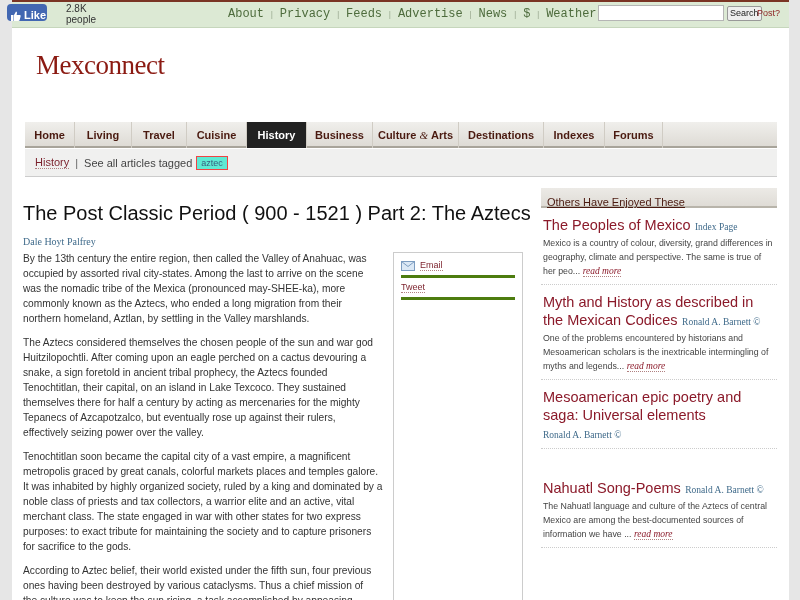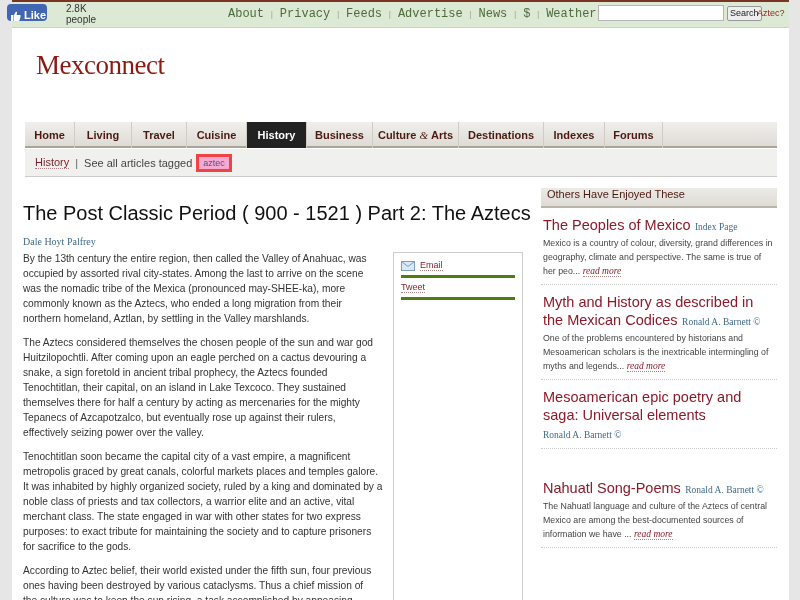--- a/index.html
+++ b/index.html
@@ -20,35 +20,35 @@
   .logo { position: absolute; left: 36px; top: 50px; font: 27px "Liberation Serif", serif; color: #8b1a12; letter-spacing: -0.5px; }
 
   .mainnav { position: absolute; left: 25px; top: 122px; width: 752px; height: 26px; background: linear-gradient(#f0efec, #dedbd5); border-bottom: 2px solid #a8a49a; display: flex; }
   .mainnav .item { height: 26px; padding: 0 0; display: flex; align-items: center; justify-content: center; font: bold 11px "Liberation Sans", sans-serif; color: #4a1a10; border-right: 1px solid #d0ccc4; text-decoration: none; }
   .mainnav .item.active { background: #222; color: #fff; }
   .mainnav .amp { font-family: "Liberation Serif", serif; font-style: italic; font-weight: normal; margin: 0 3px; }
 
   .subnav { position: absolute; left: 25px; top: 149px; width: 752px; height: 28px; background: #f0f0ef; border-bottom: 1px solid #ccc; display: flex; align-items: center; padding-left: 10px; font: 11px "Liberation Sans", sans-serif; color: #444; }
   .subnav .hist { color: #7a1f2a; text-decoration: none; border-bottom: 1px dotted #b08080; }
   .subnav .sep { margin: 0 6px; color: #666; }
-  .tag { margin-left: 4px; background: #f9a8d4; border: 3px solid #ef4444; color: #3a5f7f; font-size: 9px; padding: 1px 4px; text-decoration: none; }
+  .tag { margin-left: 4px; background: #5eead4; border: 1px solid #ef4444; color: #3a5f7f; font-size: 9px; padding: 1px 4px; text-decoration: none; }
 
   .article-title { position: absolute; left: 23px; top: 202px; font: 20px "Liberation Sans", sans-serif; color: #111; white-space: nowrap; }
   .author { position: absolute; left: 23px; top: 236px; font: 10px "Liberation Serif", serif; color: #3f6a8a; text-decoration: none; }
   .body-text { position: absolute; left: 23px; top: 251px; width: 355px; font: 10.2px "Liberation Sans", sans-serif; line-height: 15px; color: #333; }
   .body-text p { margin-bottom: 9px; }
   .body-text p.wide { width: 500px; }
 
   .sharebox { position: absolute; left: 393px; top: 252px; width: 130px; height: 360px; border: 1px solid #ccc; background: #fff; padding: 0 7px; }
   .share-row { display: flex; align-items: center; height: 22px; border-bottom: 3px solid #4d7c0f; gap: 5px; font: 9px "Liberation Sans", sans-serif; }
   .share-row a { color: #7a1f2a; text-decoration: none; border-bottom: 1px dotted #b08080; }
   .share-row:first-child { margin-top: 3px; }
 
   .sidebar { position: absolute; left: 541px; top: 188px; width: 236px; }
-  .side-head { height: 20px; background: linear-gradient(#eceae6, #dfdcd6); border-bottom: 2px solid #b8b4aa; font: 11px "Liberation Sans", sans-serif; color: #4a1a10; padding: 0 6px; }
+  .side-head { height: 20px; background: linear-gradient(#eceae6, #dfdcd6); border-bottom: 2px solid #b8b4aa; font: 11px "Liberation Sans", sans-serif; color: #4a1a10; padding: 8px 6px; text-decoration: underline; }
   .side-item { padding: 8px 2px 6px 2px; border-bottom: 1px dotted #ccc; }
   .side-title { font: 14.5px "Liberation Sans", sans-serif; color: #8b1a2a; line-height: 17px; text-decoration: none; }
   .side-meta { font: 9.5px "Liberation Serif", serif; color: #3f6a8a; text-align: center; }
   .side-desc { font: 8.8px "Liberation Sans", sans-serif; color: #444; line-height: 14px; margin-top: 2px; }
   .read-more { font: italic 9.5px "Liberation Serif", serif; color: #8b1a2a; text-decoration: none; border-bottom: 1px dotted #b08080; }
 </style>
 </head>
 <body>
 
 <div class="page"></div>
@@ -77,21 +77,21 @@
   <a href="#">$</a>
     <span class="sep">|</span>
   <a href="#">Weather</a>
     <span class="sep">|</span>
   <a href="#">Calendar</a>
     <span class="sep">|</span>
   <a href="#">Help</a>
 </div>
 <input class="search-input" type="text" value="" style="">
 <button class="search-btn">Search</button>
-<a href="#" class="help-link">Aztec?</a>
+<a href="#" class="help-link">Post?</a>
 
 <div class="logo">Mexconnect</div>
 
 <div class="mainnav">
   <a href="#" class="item" style="width:50px">Home</a>
   <a href="#" class="item" style="width:57px">Living</a>
   <a href="#" class="item" style="width:55px">Travel</a>
   <a href="#" class="item" style="width:60px">Cuisine</a>
   <a href="#" class="item active" style="width:60px">History</a>
   <a href="#" class="item" style="width:66px">Business</a>

